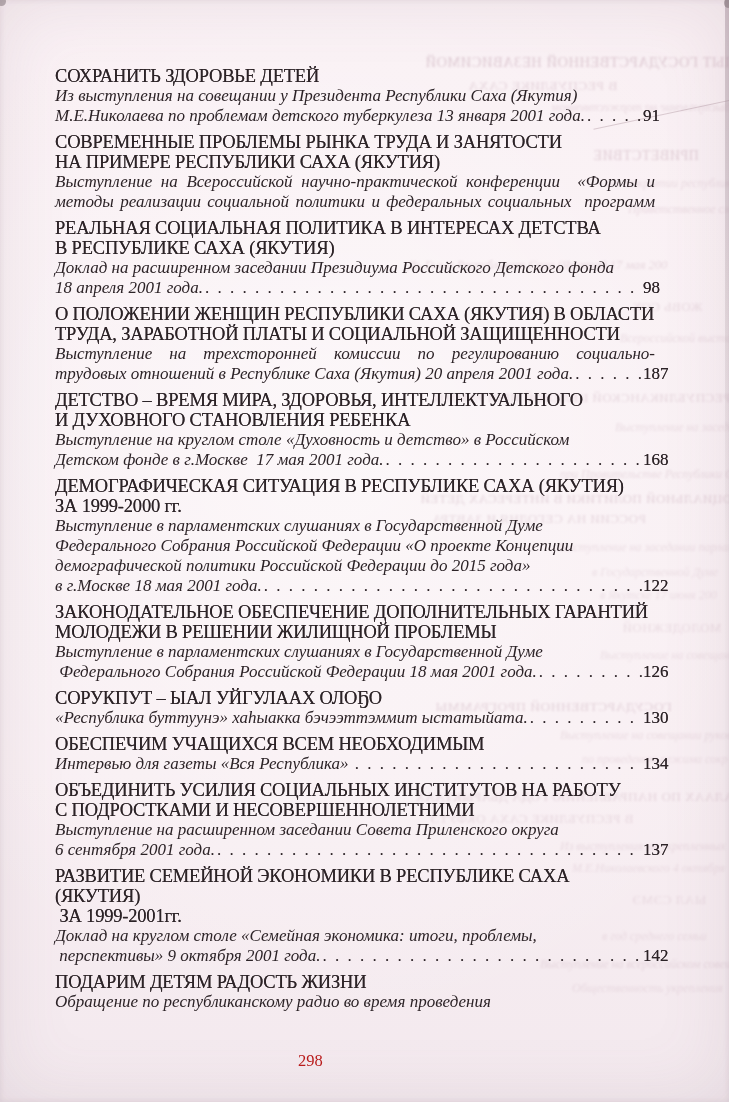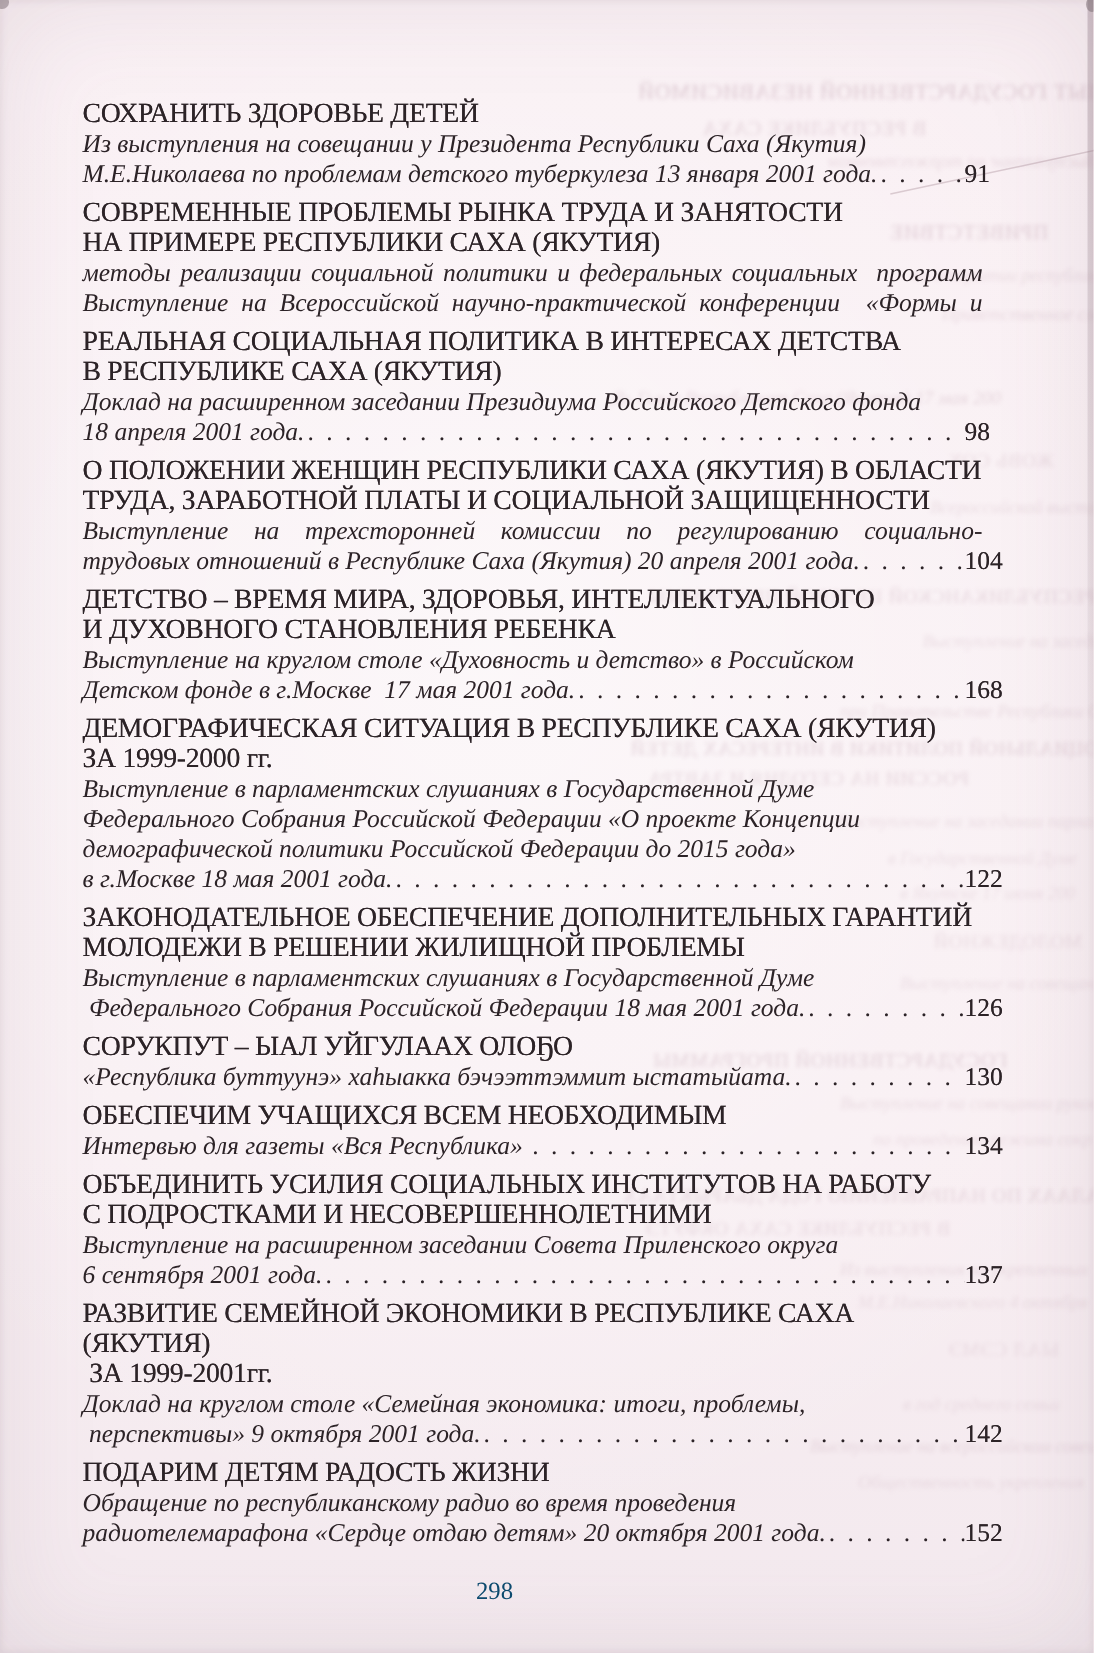--- a/index.html
+++ b/index.html
@@ -47,22 +47,22 @@
   .s-line.just{text-align:justify;text-align-last:justify;}
   .leader-row{display:flex;align-items:baseline;font-style:italic;font-size:17px;line-height:20px;}
   .leader-row .txt{white-space:pre;flex:0 0 auto;}
   .leader{flex:1 1 auto;overflow:hidden;white-space:pre;font-style:normal;margin-left:2px;}
   .leader::after{
     content:". . . . . . . . . . . . . . . . . . . . . . . . . . . . . . . . . . . . . . . . . . . . . . . . . . . . . . . .";
     word-spacing:4px;color:#2c2327;
   }
   .pg{flex:0 0 57px;text-align:left;font-style:normal;font-size:17px;
       text-shadow:0 0 .4px rgba(44,35,39,.8);}
-  .folio{position:absolute;left:298px;top:1051px;width:44px;text-align:right;
-    font-size:16.5px;color:#0c4a6e;}
+  .folio{position:absolute;left:298px;top:1051px;width:44px;text-align:left;
+    font-size:16.5px;color:#b91c1c;}
 </style>
 </head>
 <body>
 
 <div class="paper"></div>
 <div class="edge-right"></div>
 <div class="speck tl"></div>
 <div class="speck tr"></div>
 <div class="crease"></div>
 
@@ -105,41 +105,41 @@
       <div class="s-line">Из выступления на совещании у Президента Республики Саха (Якутия)</div>
       <div class="leader-row">
         <span class="txt">М.Е.Николаева по проблемам детского туберкулеза 13 января 2001 года.</span>
         <span class="leader"></span>
         <span class="pg">91</span>
       </div>
     </section>
     <section class="entry">
       <div class="t-line">СОВРЕМЕННЫЕ ПРОБЛЕМЫ РЫНКА ТРУДА И ЗАНЯТОСТИ</div>
       <div class="t-line">НА ПРИМЕРЕ РЕСПУБЛИКИ САХА (ЯКУТИЯ)</div>
+      <div class="s-line just">Выступление на Всероссийской научно-практической конференции  «Формы и</div>
       <div class="s-line just">методы реализации социальной политики и федеральных социальных  программ</div>
-      <div class="s-line just">Выступление на Всероссийской научно-практической конференции  «Формы и</div>
     </section>
     <section class="entry">
       <div class="t-line">РЕАЛЬНАЯ СОЦИАЛЬНАЯ ПОЛИТИКА В ИНТЕРЕСАХ ДЕТСТВА</div>
       <div class="t-line">В РЕСПУБЛИКЕ САХА (ЯКУТИЯ)</div>
       <div class="s-line">Доклад на расширенном заседании Президиума Российского Детского фонда</div>
       <div class="leader-row">
         <span class="txt">18 апреля 2001 года.</span>
         <span class="leader"></span>
         <span class="pg">98</span>
       </div>
     </section>
     <section class="entry">
       <div class="t-line">О ПОЛОЖЕНИИ ЖЕНЩИН РЕСПУБЛИКИ САХА (ЯКУТИЯ) В ОБЛАСТИ</div>
       <div class="t-line">ТРУДА, ЗАРАБОТНОЙ ПЛАТЫ И СОЦИАЛЬНОЙ ЗАЩИЩЕННОСТИ</div>
       <div class="s-line just">Выступление на трехсторонней комиссии по регулированию социально-</div>
       <div class="leader-row">
         <span class="txt">трудовых отношений в Республике Саха (Якутия) 20 апреля 2001 года.</span>
         <span class="leader"></span>
-        <span class="pg">104</span>
+        <span class="pg">187</span>
       </div>
     </section>
     <section class="entry">
       <div class="t-line">ДЕТСТВО – ВРЕМЯ МИРА, ЗДОРОВЬЯ, ИНТЕЛЛЕКТУАЛЬНОГО</div>
       <div class="t-line">И ДУХОВНОГО СТАНОВЛЕНИЯ РЕБЕНКА</div>
       <div class="s-line">Выступление на круглом столе «Духовность и детство» в Российском</div>
       <div class="leader-row">
         <span class="txt">Детском фонде в г.Москве  17 мая 2001 года.</span>
         <span class="leader"></span>
         <span class="pg">168</span>
@@ -199,21 +199,16 @@
       <div class="s-line">Доклад на круглом столе «Семейная экономика: итоги, проблемы,</div>
       <div class="leader-row">
         <span class="txt"> перспективы» 9 октября 2001 года.</span>
         <span class="leader"></span>
         <span class="pg">142</span>
       </div>
     </section>
     <section class="entry">
       <div class="t-line">ПОДАРИМ ДЕТЯМ РАДОСТЬ ЖИЗНИ</div>
       <div class="s-line">Обращение по республиканскому радио во время проведения</div>
-      <div class="leader-row">
-        <span class="txt">радиотелемарафона «Сердце отдаю детям» 20 октября 2001 года.</span>
-        <span class="leader"></span>
-        <span class="pg">152</span>
-      </div>
     </section>
   </main>
 
 <div class="folio">298</div>
 
 </body></html>

